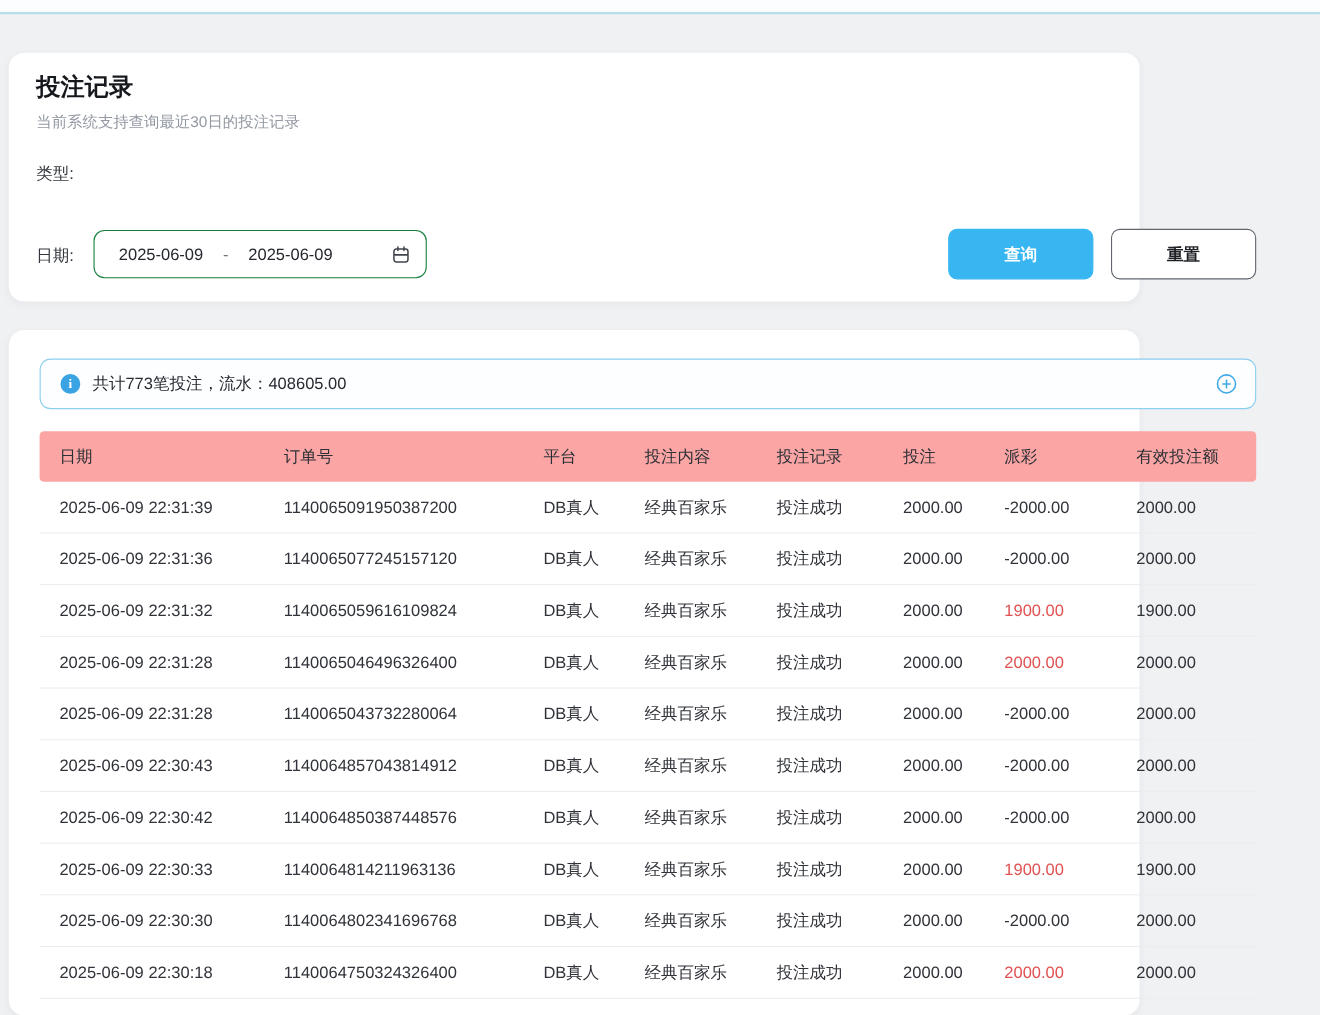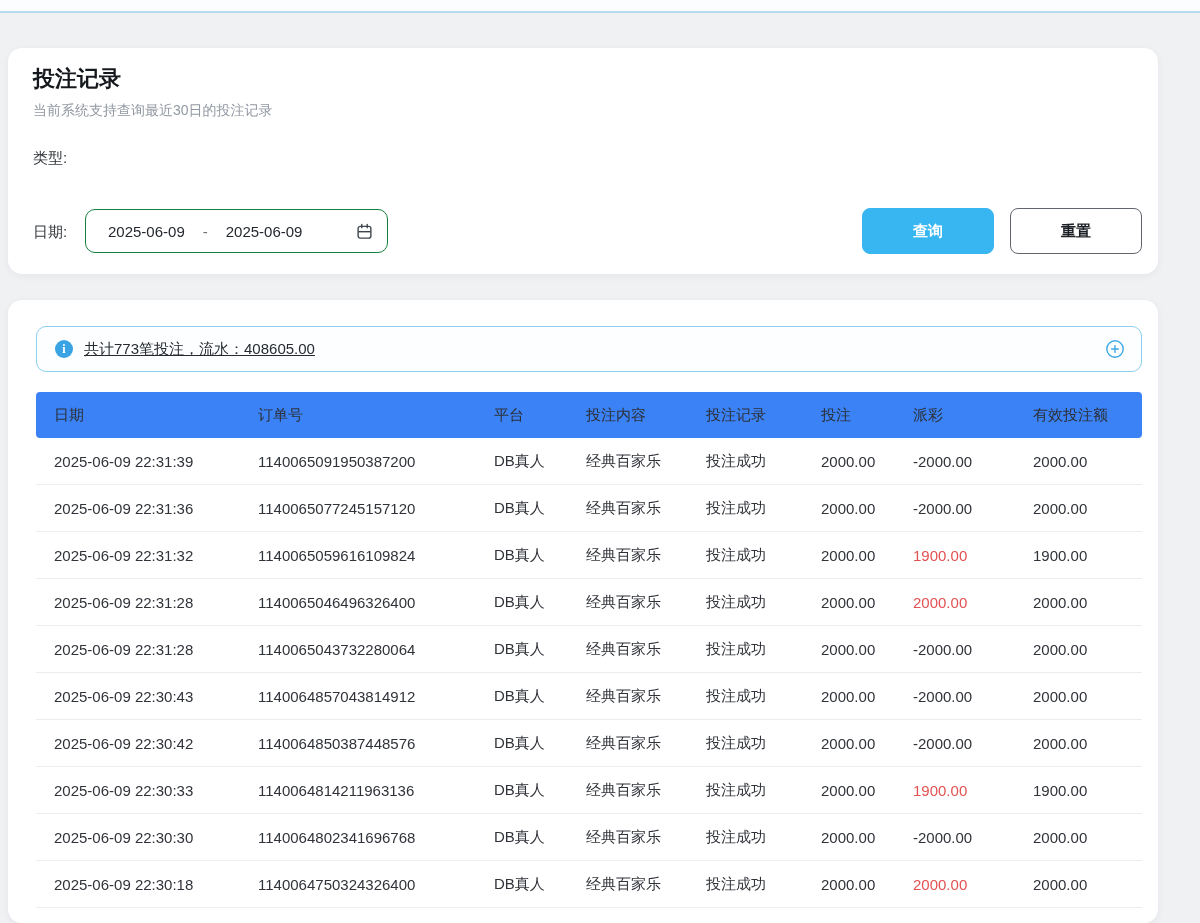--- a/index.html
+++ b/index.html
@@ -7,21 +7,21 @@
   body {
     position:relative; overflow:hidden;
     background:#eff1f3;
     font-family:"Liberation Sans", sans-serif;
     color:#2c3036;
   }
   .top-strip { position:absolute; left:0; top:0; width:1200px; height:11px; background:#fcfdfe; }
   .top-line  { position:absolute; left:0; top:11px; width:1200px; height:2px; background:#b5dcee; }
 
   .card {
-    position:absolute; left:8px; width:1150px; background:#ffffff;
+    position:absolute; left:8px; width:1028px; background:#ffffff;
     border-radius:14px; box-shadow:0 2px 8px rgba(30,40,60,.05);
   }
   .card.filter  { top:48px;  height:226px; }
   .card.results { top:300px; height:623px; }
 
   .page-title { position:absolute; left:25px; top:16px; font-size:22px; font-weight:700; color:#15181c; }
   .page-subtitle { position:absolute; left:25px; top:54px; font-size:14px; color:#9298a2; }
 
   .field-label { position:absolute; left:25px; font-size:15px; color:#33373d; }
   .label-type { top:101px; }
@@ -65,31 +65,31 @@
   .summary-bar {
     position:absolute; left:28px; top:26px; width:1106px; height:46px;
     border:1px solid #8ccfee; border-radius:10px; background:#fdfeff;
     display:flex; align-items:center; padding:0 16px 0 18px;
   }
   .info-dot {
     width:18px; height:18px; border-radius:50%; background:#39a3e4; color:#fff;
     font-size:12px; font-weight:700; display:flex; align-items:center; justify-content:center;
     font-family:"Liberation Serif", serif; flex:0 0 auto;
   }
-  .summary-text { margin-left:11px; font-size:15px; color:#272b31;text-decoration:underline; }
+  .summary-text { margin-left:11px; font-size:15px; color:#272b31; }
   .plus-wrap { margin-left:auto; display:flex; cursor:pointer; }
 
   .grid-row {
     display:grid;
     grid-template-columns:204px 236px 92px 120px 115px 92px 120px 1fr;
     align-items:center; padding-left:18px; width:1106px;
   }
   .table-head {
     position:absolute; left:28px; top:92px; height:46px;
-    background:#3b82f6; border-radius:4px; font-size:15px; color:#2c3036; font-weight:500;
+    background:#fca5a5; border-radius:4px; font-size:15px; color:#2c3036; font-weight:500;
   }
   .table-body { position:absolute; left:28px; top:138px; width:1106px; }
   .table-row { height:47px; border-bottom:1px solid #ebedf0; font-size:15px; color:#303339; }
   .cell { overflow:hidden; white-space:nowrap; }
   .cell.red { color:#e15252; }
 </style>
 </head>
 <body>
 
 <div class="top-strip"></div>

